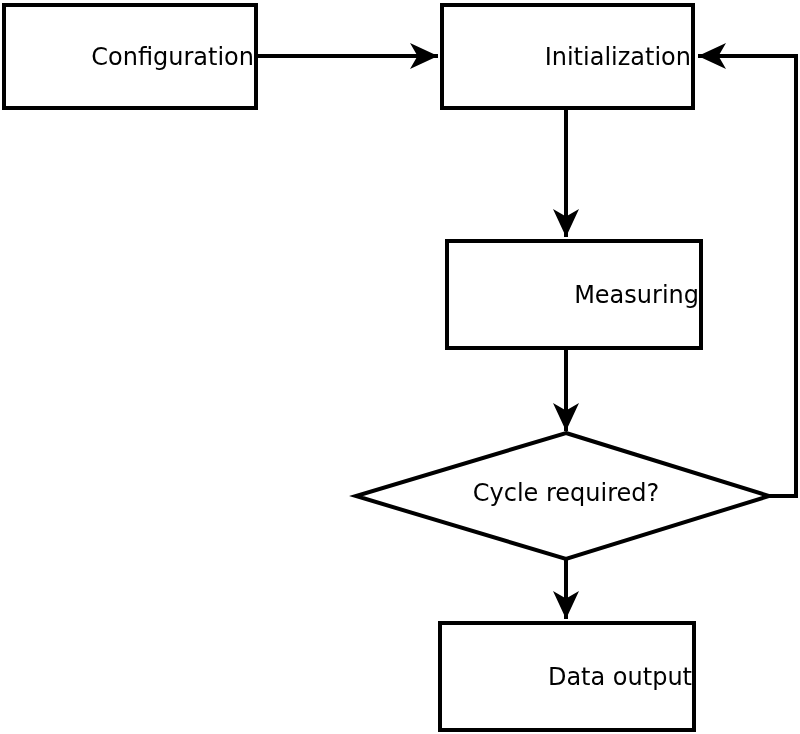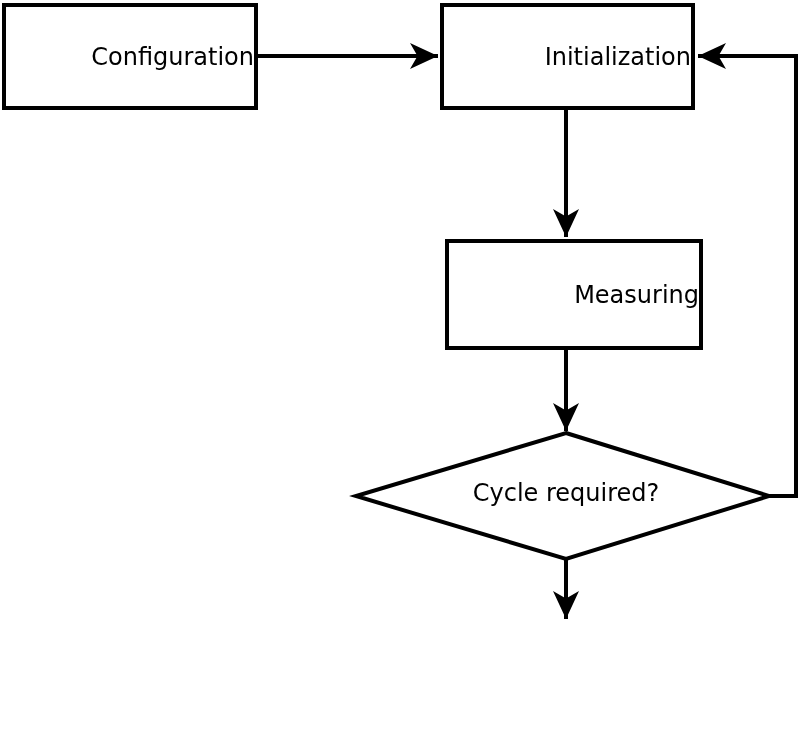--- a/index.html
+++ b/index.html
@@ -84,14 +84,17 @@
   </div>
 
   <div class="node" id="node-measuring">
     <span>Measuring</span>
   </div>
 
   <div class="decision-label">
     <span>Cycle required?</span>
   </div>
 
+  <div class="node" id="node-data-output">
+    <span>Data output</span>
+  </div>
 
 </div>
 
 </body></html>

